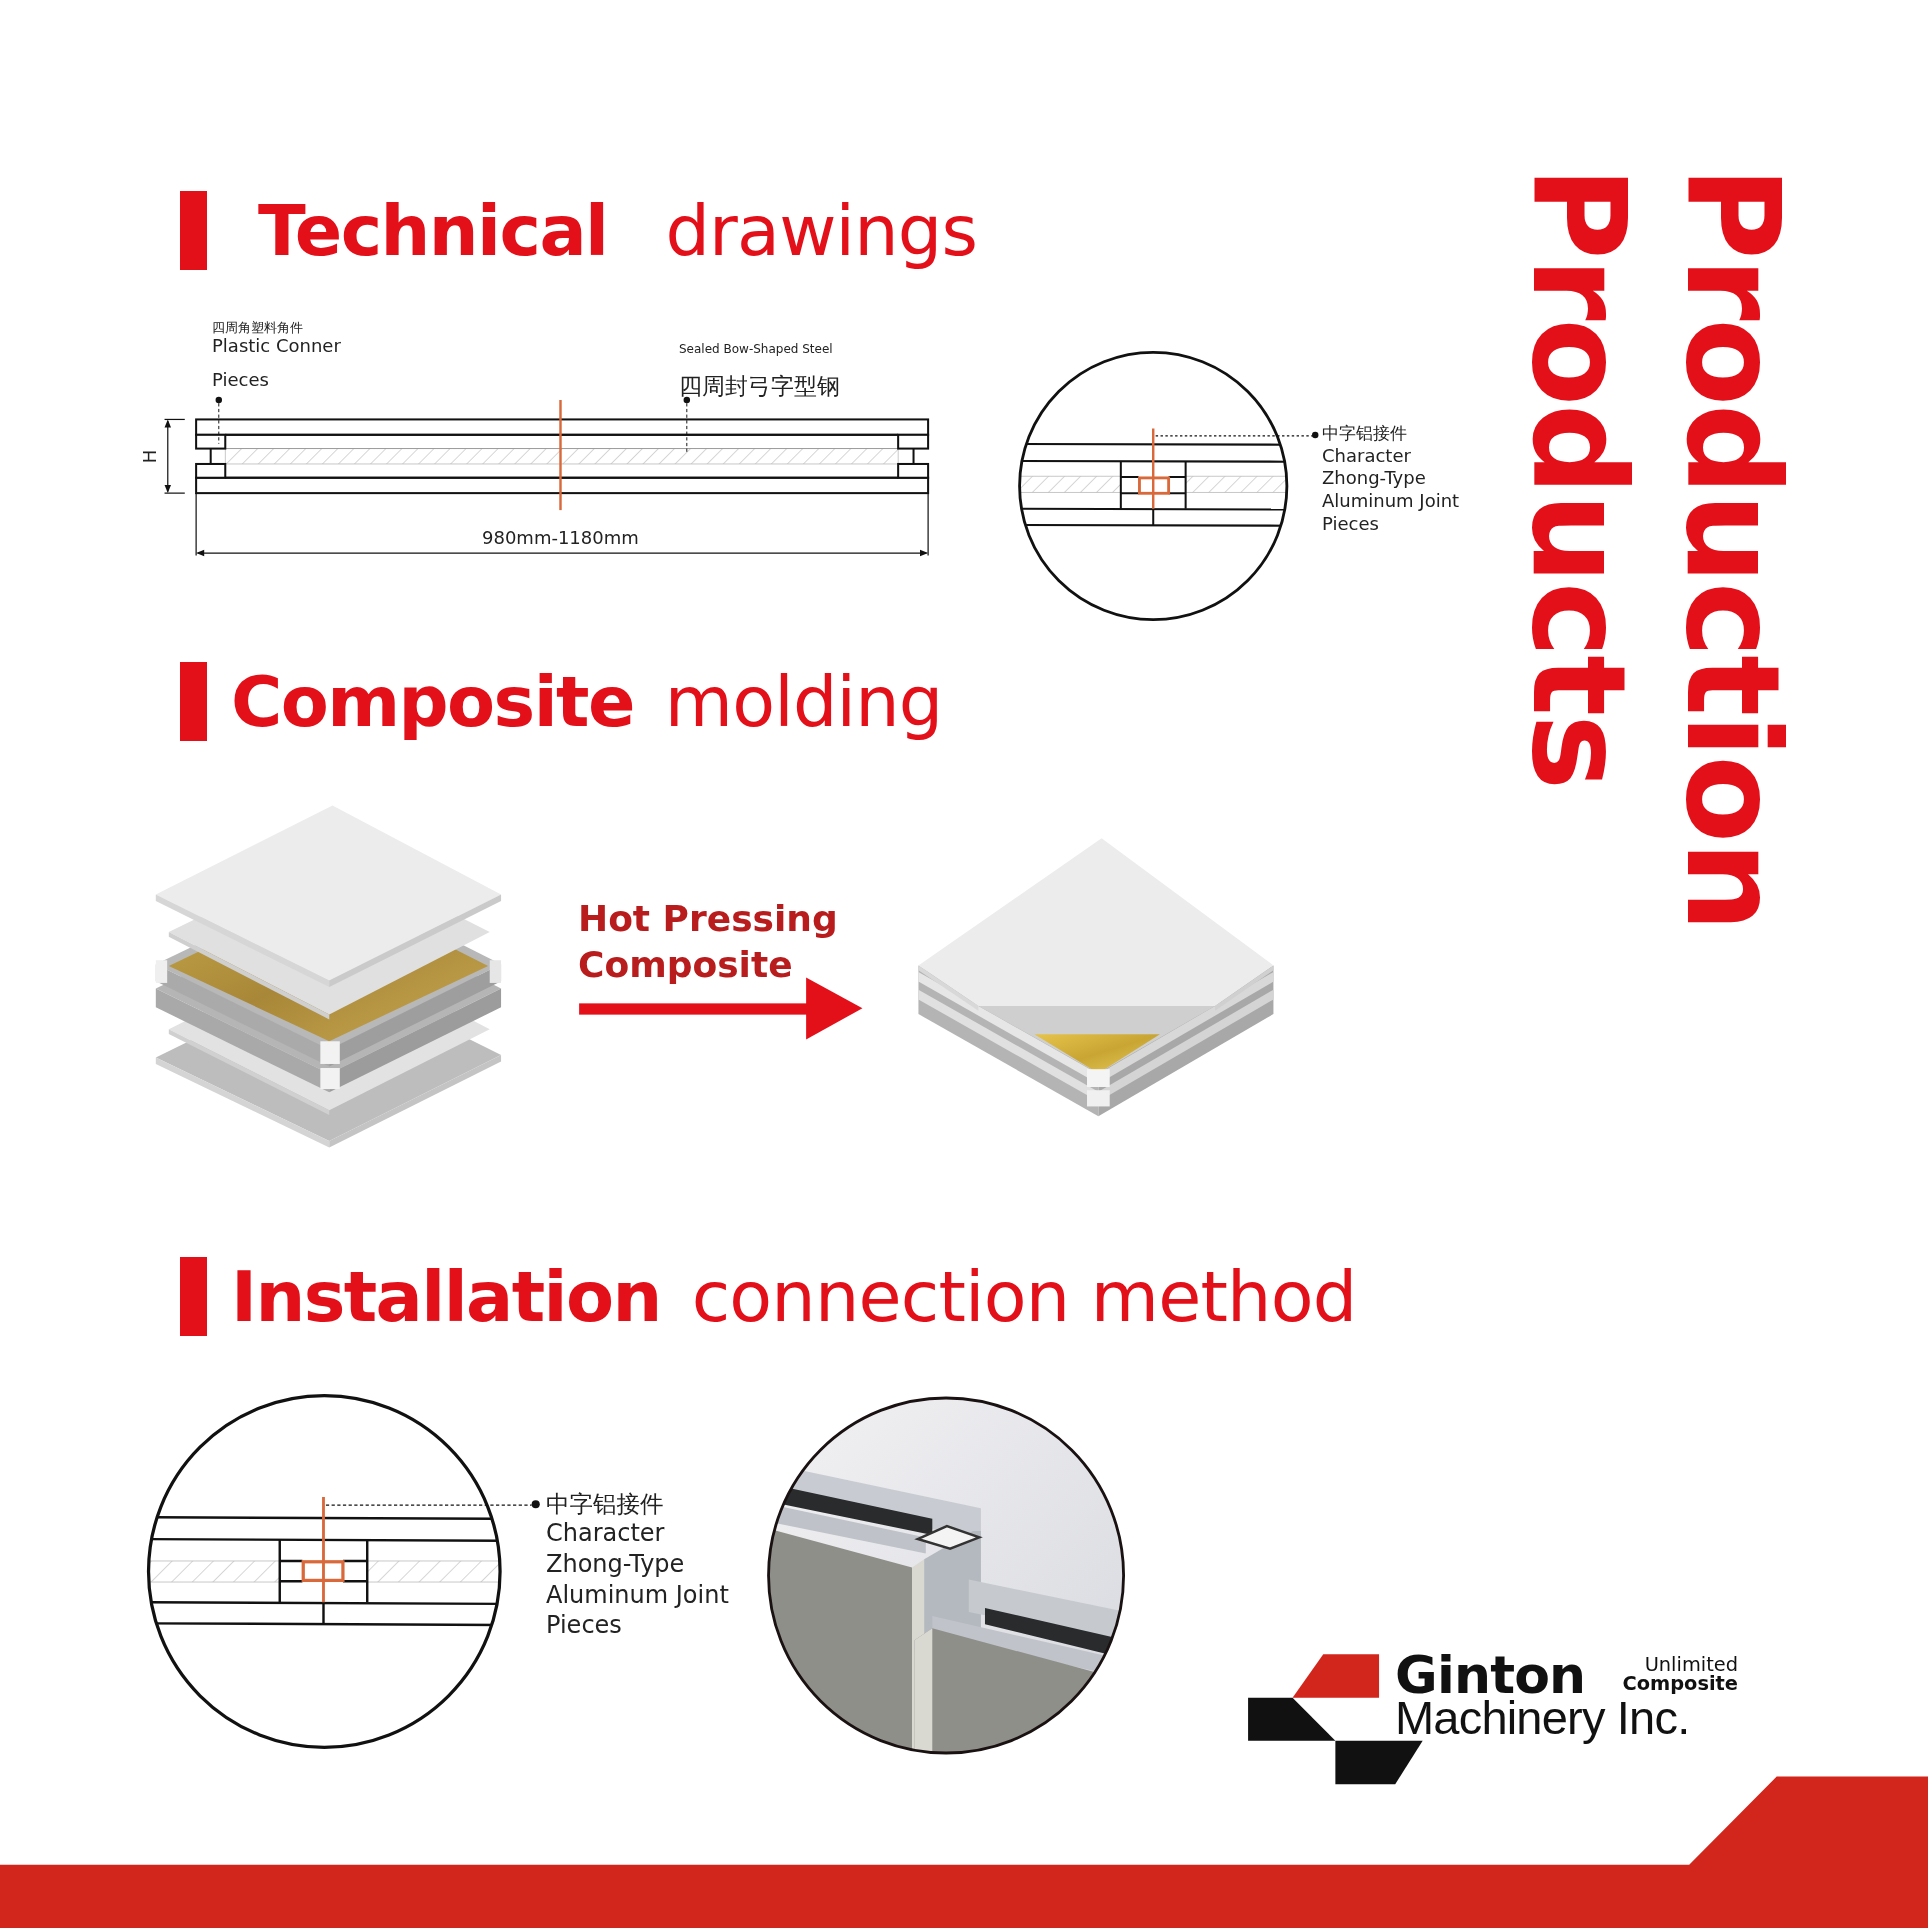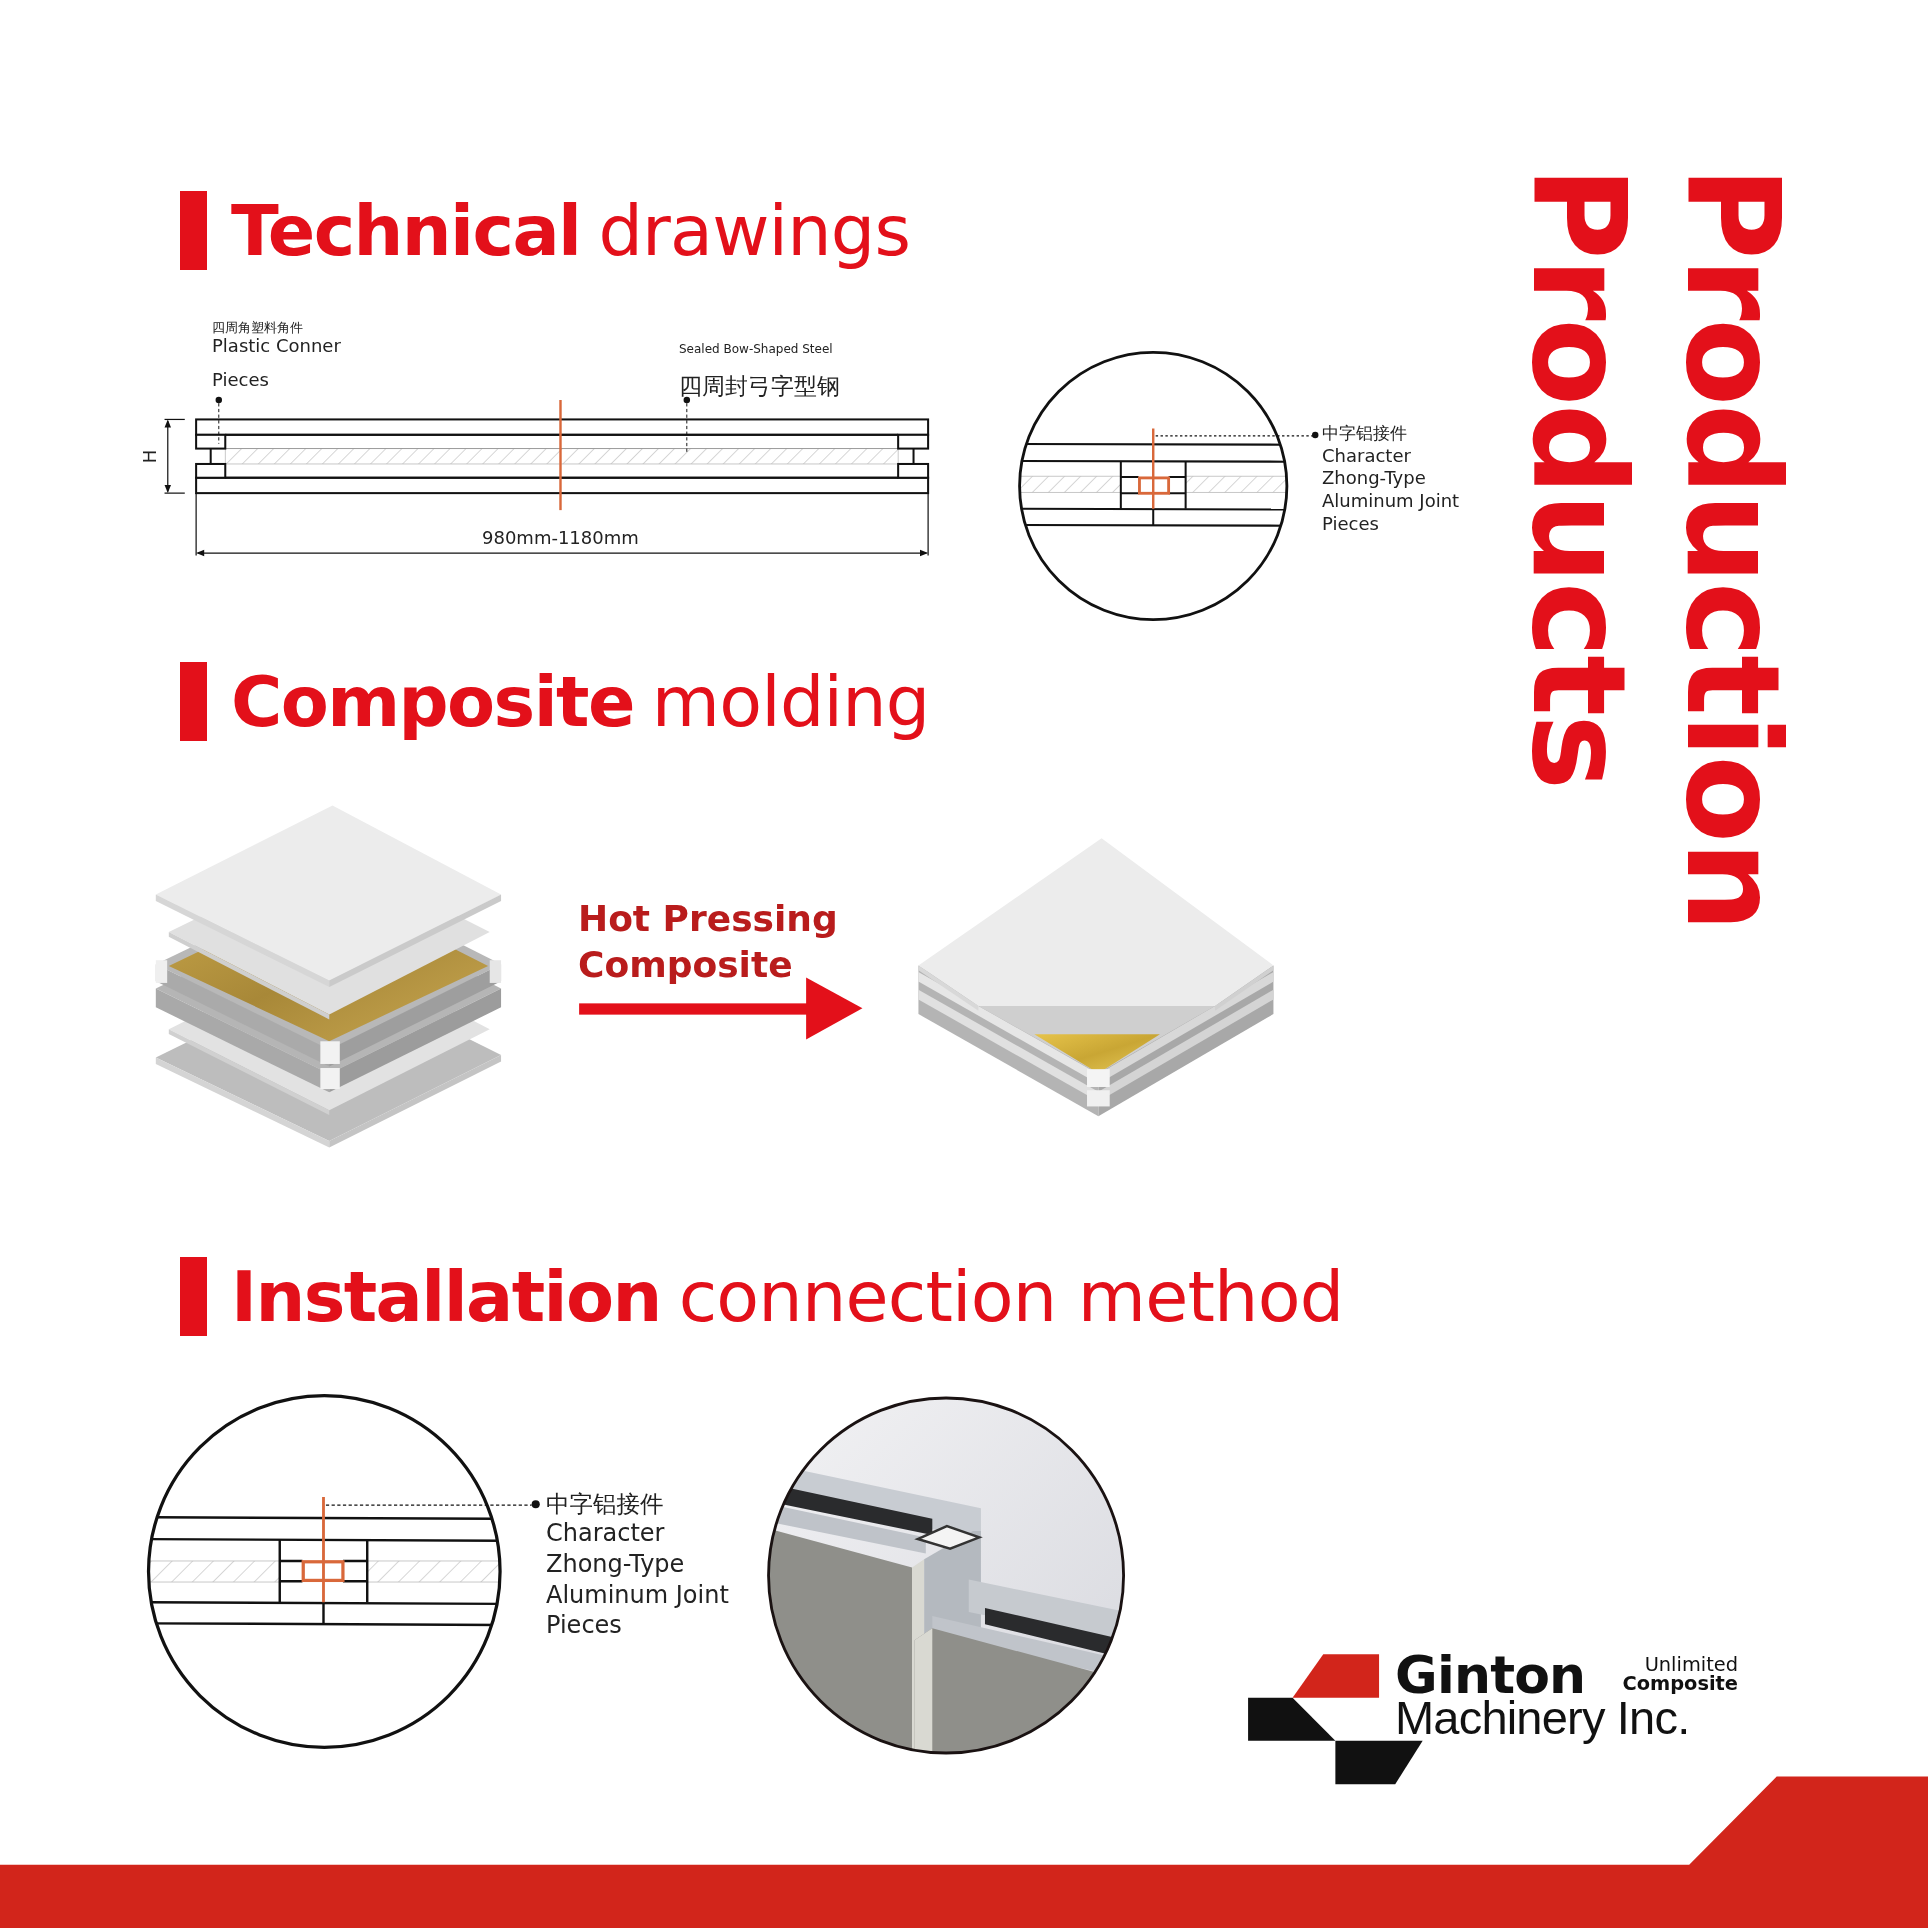--- a/index.html
+++ b/index.html
@@ -1,32 +1,32 @@
 <!DOCTYPE html>
 <html style="font-size:13px"><head>
 <meta charset="utf-8">
 <style>
   html,body{margin:0;padding:0;background:#fff;}
   body{width:1929px;height:1929px;position:relative;overflow:hidden;font-family:"Liberation Sans",sans-serif;}
   .abs{position:absolute;}
   .section-title{position:absolute;left:180px;height:81px;display:flex;align-items:center;white-space:nowrap;}
   .section-title .bar{width:27px;height:79px;background:#e3101a;margin-right:24px;}
   .section-title .bold{font-family:"DejaVu Sans",sans-serif;font-weight:bold;color:#e3101a;font-size:70px;letter-spacing:-1.6px;}
-  .section-title .light{font-family:"DejaVu Sans",sans-serif;font-weight:normal;color:#e3101a;font-size:70px;margin-left:18px;letter-spacing:-0.8px;}
+  .section-title .light{font-family:"DejaVu Sans",sans-serif;font-weight:normal;color:#e3101a;font-size:70px;margin-left:31px;letter-spacing:-0.8px;}
   .label{position:absolute;color:#222;font-family:"DejaVu Sans",sans-serif;white-space:nowrap;}
   .vert{position:absolute;transform-origin:0 0;transform:rotate(90deg);font-family:"DejaVu Sans",sans-serif;font-weight:bold;color:#e3101a;white-space:nowrap;letter-spacing:-2.4px;}
   .hp{position:absolute;font-family:"DejaVu Sans",sans-serif;font-weight:bold;color:#b91c1c;font-size:36px;line-height:46px;white-space:nowrap;}
 </style>
 </head>
 <body>
 
 <div class="vert" style="left:1807px;top:166px;font-size:128px;">Production</div>
 <div class="vert" style="left:1653px;top:166px;font-size:128px;">Products</div>
 
-<div class="section-title" style="top:190px;">
+<div class="section-title" style="top:190px;gap:27px;">
   <div class="bar"></div>
   <span class="bold">Technical</span>
   <span class="light">drawings</span>
 </div>
 
 <svg class="abs" style="left:0;top:0;" width="972" height="583" viewBox="0 0 1200 720">
   <defs>
     <pattern id="hatch" width="14" height="14" patternUnits="userSpaceOnUse" patternTransform="rotate(45)">
       <line x1="0" y1="0" x2="0" y2="14" stroke="#9a9a9a" stroke-width="1"></line>
     </pattern>

